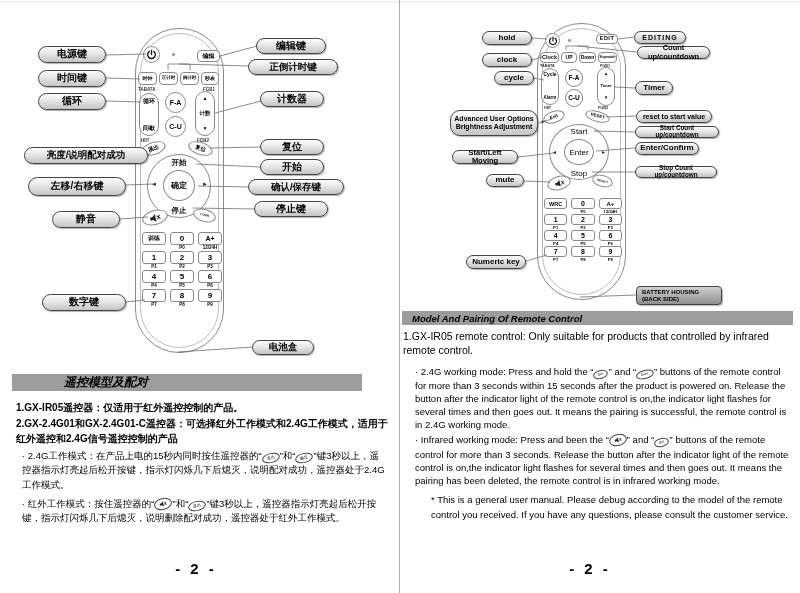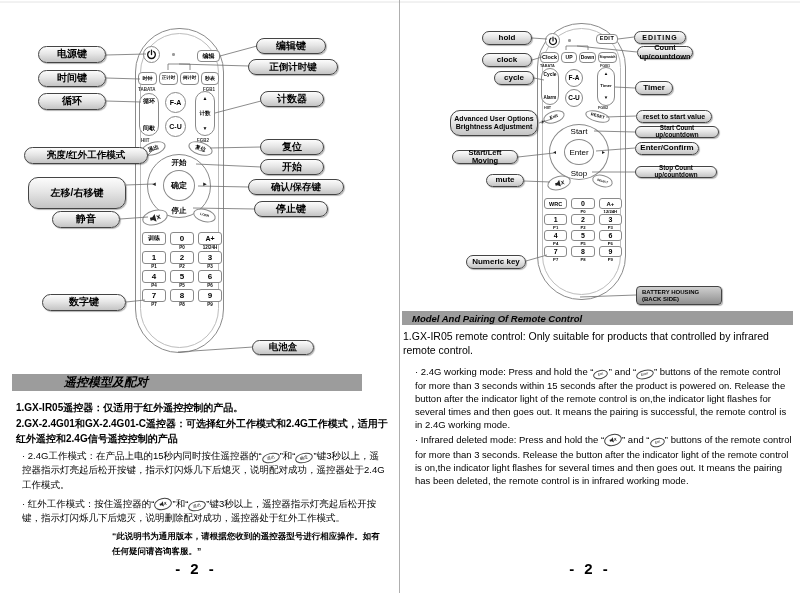--- a/index.html
+++ b/index.html
@@ -205,22 +205,22 @@
     </div>
   <div class="npc">
       <div class="k" style="height:13px;font-size:8px;">9</div>
       <div class="s" style="font-size:4.5px;height:6px;">P9</div>
     </div>
 </div>
 
 <div class="pill" style="left:38px;top:46px;width:68px;height:17px;font-size:10px;">电源键</div>
 <div class="pill" style="left:38px;top:70px;width:68px;height:17px;font-size:10px;">时间键</div>
 <div class="pill" style="left:38px;top:93px;width:68px;height:17px;font-size:10px;">循环</div>
-<div class="pill" style="left:24px;top:147px;width:124px;height:17px;font-size:9.5px;">亮度/红外工作模式</div>
-<div class="pill" style="left:28px;top:177px;width:98px;height:32px;font-size:10px;">左移/右移键</div>
+<div class="pill" style="left:24px;top:147px;width:124px;height:17px;font-size:9.5px;">亮度/说明配对成功</div>
+<div class="pill" style="left:28px;top:177px;width:98px;height:19px;font-size:10px;">左移/右移键</div>
 <div class="pill" style="left:52px;top:211px;width:68px;height:17px;font-size:10px;">静音</div>
 <div class="pill" style="left:42px;top:294px;width:84px;height:17px;font-size:10px;">数字键</div>
 <div class="pill" style="left:256px;top:38px;width:70px;height:16px;font-size:10px;">编辑键</div>
 <div class="pill" style="left:248px;top:59px;width:90px;height:16px;font-size:9.5px;">正倒计时键</div>
 <div class="pill" style="left:260px;top:91px;width:64px;height:16px;font-size:10px;">计数器</div>
 <div class="pill" style="left:260px;top:139px;width:64px;height:16px;font-size:10px;">复位</div>
 <div class="pill" style="left:260px;top:159px;width:64px;height:16px;font-size:10px;">开始</div>
 <div class="pill" style="left:248px;top:179px;width:96px;height:16px;font-size:9.5px;">确认/保存键</div>
 <div class="pill" style="left:254px;top:201px;width:74px;height:16px;font-size:10px;">停止键</div>
 <div class="pill" style="left:252px;top:340px;width:62px;height:15px;font-size:9.5px;">电池盒</div>
@@ -234,21 +234,20 @@
     <span>· 2.4G工作模式：在产品上电的15秒内同时按住遥控器的“</span><span class="inline-icon">退出</span><span>”和“</span><span class="inline-icon">确定</span><span>”键3秒以上，遥控器指示灯亮起后松开按键，指示灯闪烁几下后熄灭，说明配对成功，遥控器处于2.4G工作模式。</span>
   </div>
   <div style="font-size:9.5px;padding-left:6px;margin-top:4px;">
     <span>· 红外工作模式：按住遥控器的“</span><span class="inline-icon">
         <svg width="8" height="6" viewBox="0 0 24 16">
           <path d="M2 5h5l6-5v16l-6-5H2z" fill="#222"></path>
           <path d="M16 4l6 8M22 4l-6 8" stroke="#222" stroke-width="2" fill="none"></path>
         </svg>
       </span><span>”和“</span><span class="inline-icon">退出</span><span>”键3秒以上，遥控器指示灯亮起后松开按键，指示灯闪烁几下后熄灭，说明删除配对成功，遥控器处于红外工作模式。</span>
   </div>
-  <div style="font-size:8.5px;font-weight:bold;padding-left:96px;margin-top:3px;line-height:1.7;">“此说明书为通用版本，请根据您收到的遥控器型号进行相应操作。如有任何疑问请咨询客服。”</div>
 </div>
 <div class="pagenum" style="left:126px;top:560px;width:140px;">- 2 -</div>
 
 <div class="remote-outer" style="left:537px;top:23px;width:89px;height:277px;border-radius:44px;">
   <div class="remote-inner" style="border-radius:40px;"></div>
 </div>
 
 <div class="btn rbtn" style="left:545px;top:33px;width:15px;height:15px;">
   <svg width="10" height="10" viewBox="0 0 20 20">
       <path d="M10 2v8" stroke="#111" stroke-width="2.4" stroke-linecap="round" fill="none"></path>
@@ -376,40 +375,41 @@
 <div class="pill" style="left:482px;top:53px;width:50px;height:14px;font-size:8px;">clock</div>
 <div class="pill" style="left:494px;top:71px;width:40px;height:14px;font-size:8px;">cycle</div>
 <div class="pill" style="left:450px;top:110px;width:88px;height:26px;font-size:7px;flex-direction:column;">
   <span>Advanced User Options</span>
   <span>Brightness Adjustment</span>
 </div>
 <div class="pill" style="left:452px;top:150px;width:66px;height:14px;font-size:7.5px;">Start/Left Moving</div>
 <div class="pill" style="left:486px;top:174px;width:38px;height:13px;font-size:8px;">mute</div>
 <div class="pill" style="left:466px;top:255px;width:60px;height:14px;font-size:8px;">Numeric key</div>
 <div class="pill" style="left:634px;top:31px;width:52px;height:13px;font-size:7px;letter-spacing:1px;">EDITING</div>
-<div class="pill" style="left:637px;top:46px;width:56px;height:13px;font-size:7.5px;">Count up/countdown</div>
+<div class="pill" style="left:637px;top:46px;width:73px;height:13px;font-size:7.5px;">Count up/countdown</div>
 <div class="pill" style="left:635px;top:81px;width:38px;height:14px;font-size:8px;">Timer</div>
 <div class="pill" style="left:636px;top:110px;width:76px;height:13px;font-size:7px;">reset to start value</div>
 <div class="pill" style="left:635px;top:126px;width:84px;height:12px;font-size:6.3px;">Start Count up/countdown</div>
 <div class="pill" style="left:635px;top:142px;width:64px;height:13px;font-size:8px;">Enter/Confirm</div>
 <div class="pill" style="left:635px;top:166px;width:82px;height:12px;font-size:6.3px;">Stop Count up/countdown</div>
 <div class="pill dark" style="left:636px;top:286px;width:86px;height:19px;font-size:6px;flex-direction:column;align-items:flex-start;padding-left:5px;">
   <span>BATTERY HOUSING</span>
   <span>(BACK SIDE)</span>
 </div>
 
 <div class="secbar" style="left:402px;top:311px;width:391px;height:14px;font-size:9.5px;padding-left:10px;">Model And Pairing Of Remote Control</div>
 
 <div class="txt" style="left:403px;top:330px;width:390px;font-size:10.5px;line-height:1.32;">
   <div>1.GX-IR05 remote control: Only suitable for products that controlled by infrared remote control.</div>
   <div style="font-size:9.5px;padding-left:12px;margin-top:7px;line-height:1.38;">
     <span>· 2.4G working mode: Press and hold the “</span><span class="inline-icon" style="font-size:3.2px;">Exit</span><span>” and “</span><span class="inline-icon" style="font-size:3.2px;">Enter</span><span>” buttons of the remote control for more than 3 seconds within 15 seconds after the product is powered on. Release the button after the indicator light of the remote control is on,the indicator light flashes for several times and then goes out. It means the pairing is successful, the remote control is in 2.4G working mode.</span>
   </div>
   <div style="font-size:9.5px;padding-left:12px;margin-top:2px;line-height:1.38;">
-    <span>· Infrared deleted mode: Press and hold the “</span><span class="inline-icon">
+    <span>· Infrared working mode: Press and been the “</span><span class="inline-icon">
         <svg width="8" height="6" viewBox="0 0 24 16">
           <path d="M2 5h5l6-5v16l-6-5H2z" fill="#222"></path>
           <path d="M16 4l6 8M22 4l-6 8" stroke="#222" stroke-width="2" fill="none"></path>
         </svg>
       </span><span>” and “</span><span class="inline-icon" style="font-size:3.2px;">Exit</span><span>” buttons of the remote control for more than 3 seconds. Release the button after the indicator light of the remote control is on,the indicator light flashes for several times and then goes out. It means the pairing has been deleted, the remote control is in infrared working mode.</span>
   </div>
+  <div style="font-size:9.5px;padding-left:28px;padding-right:4px;margin-top:5px;line-height:1.6;">* This is a general user manual. Please debug according to the  model of the remote control you received. If you have any questions, please consult the customer service.</div>
 </div>
 <div class="pagenum" style="left:520px;top:560px;width:140px;">- 2 -</div>
 
 </body></html>

